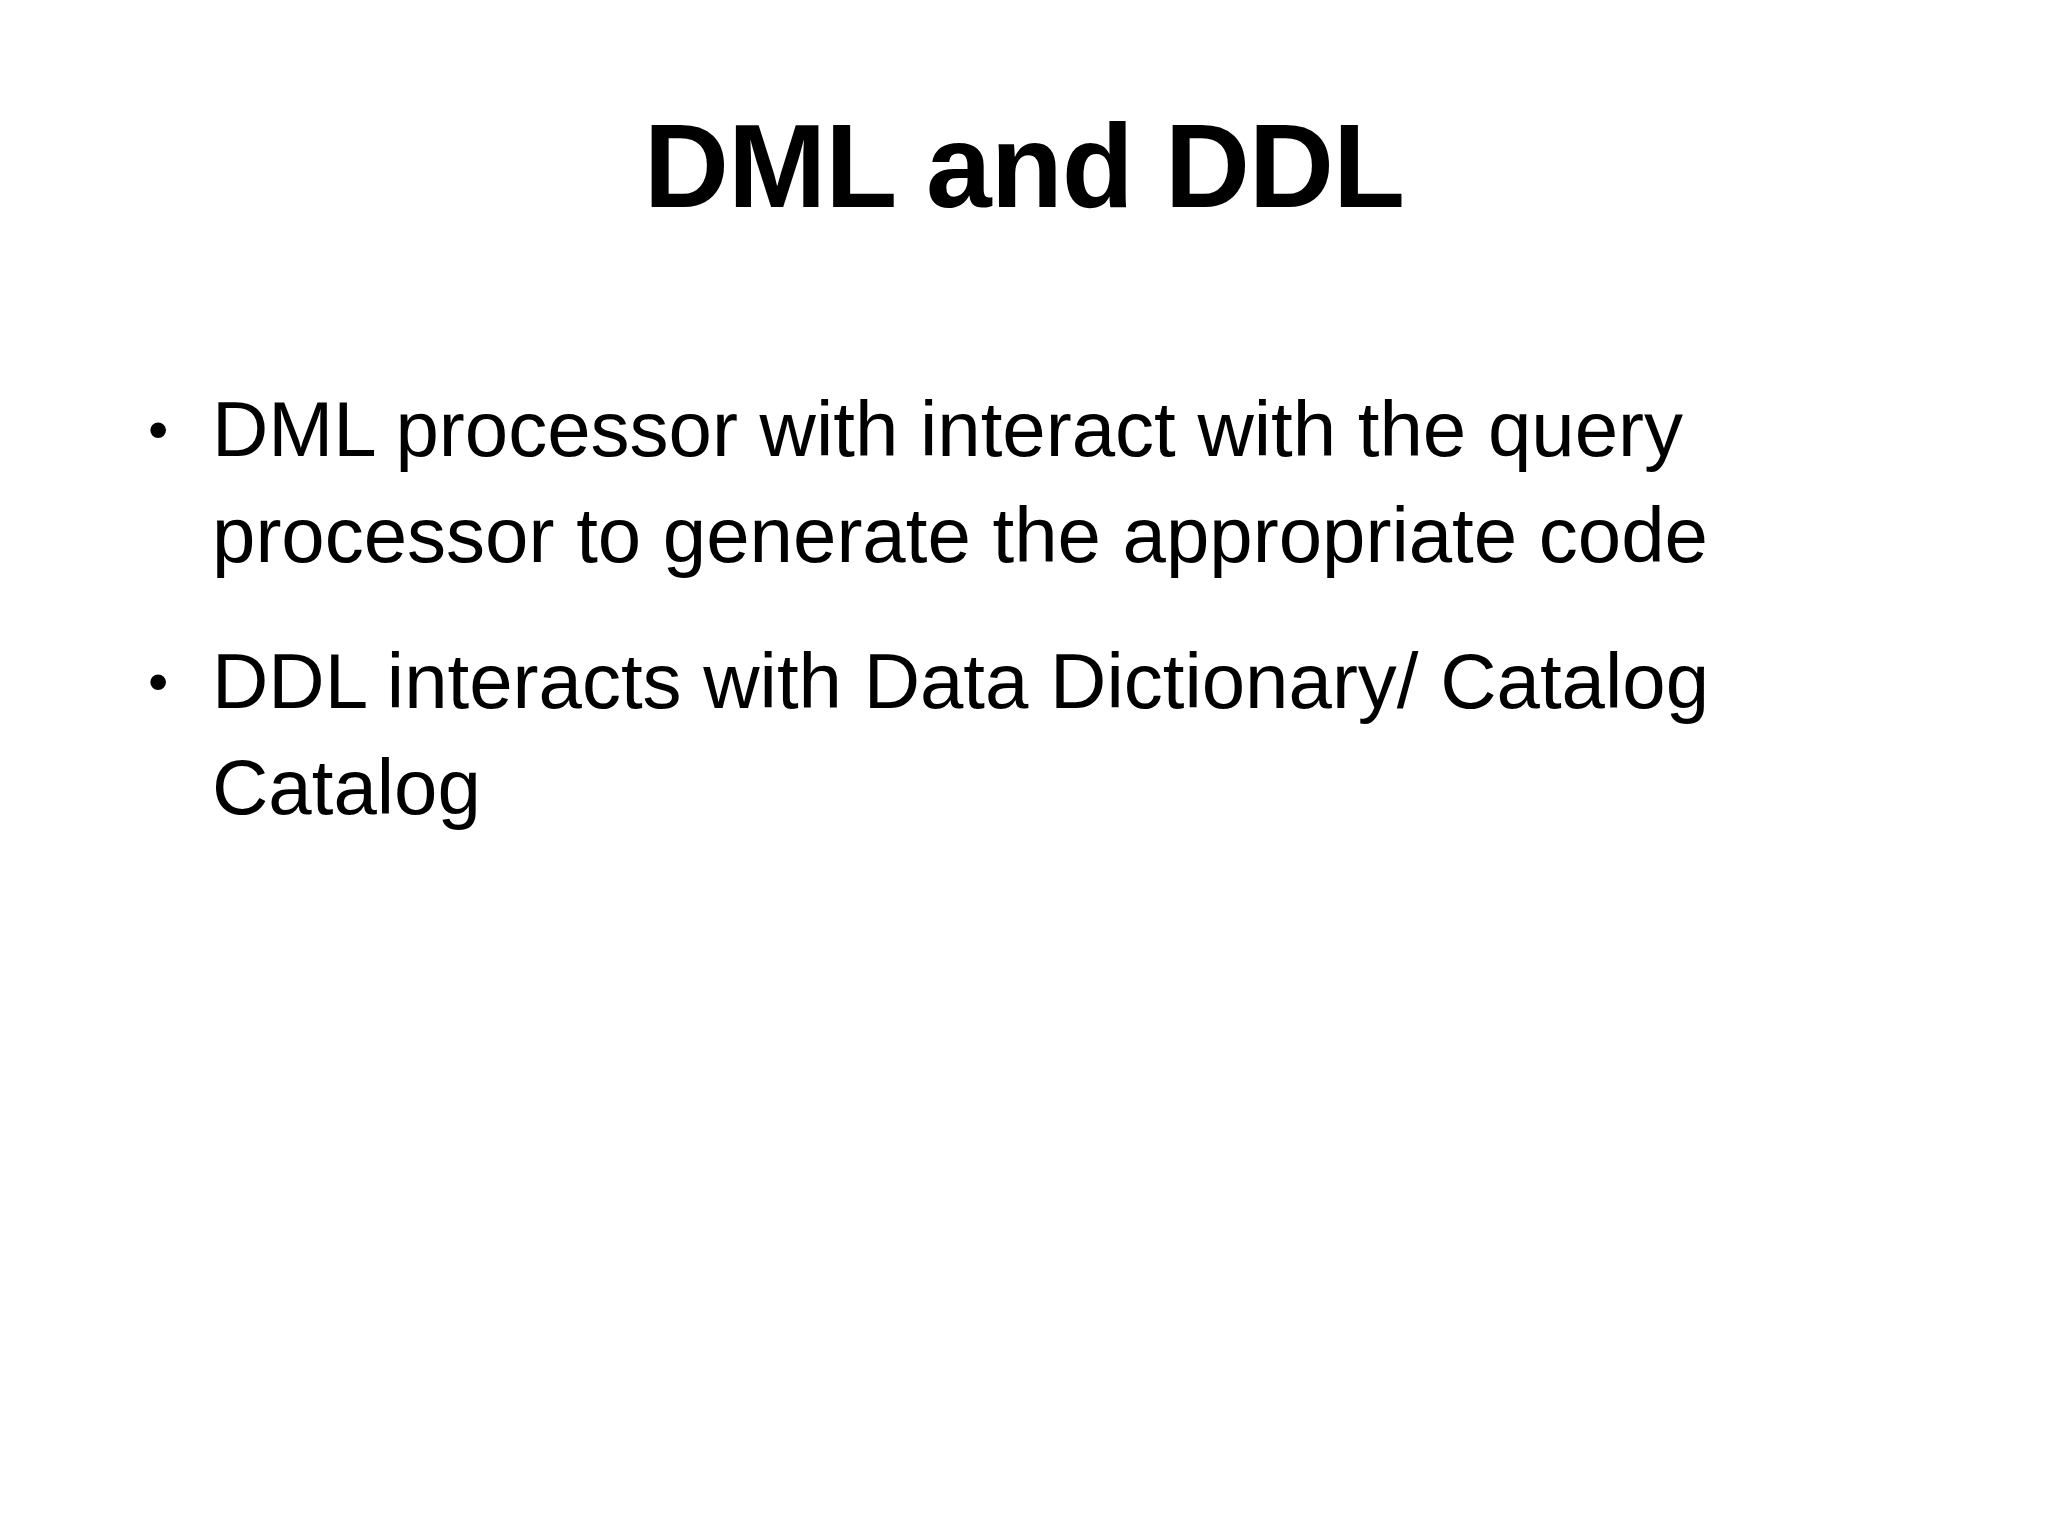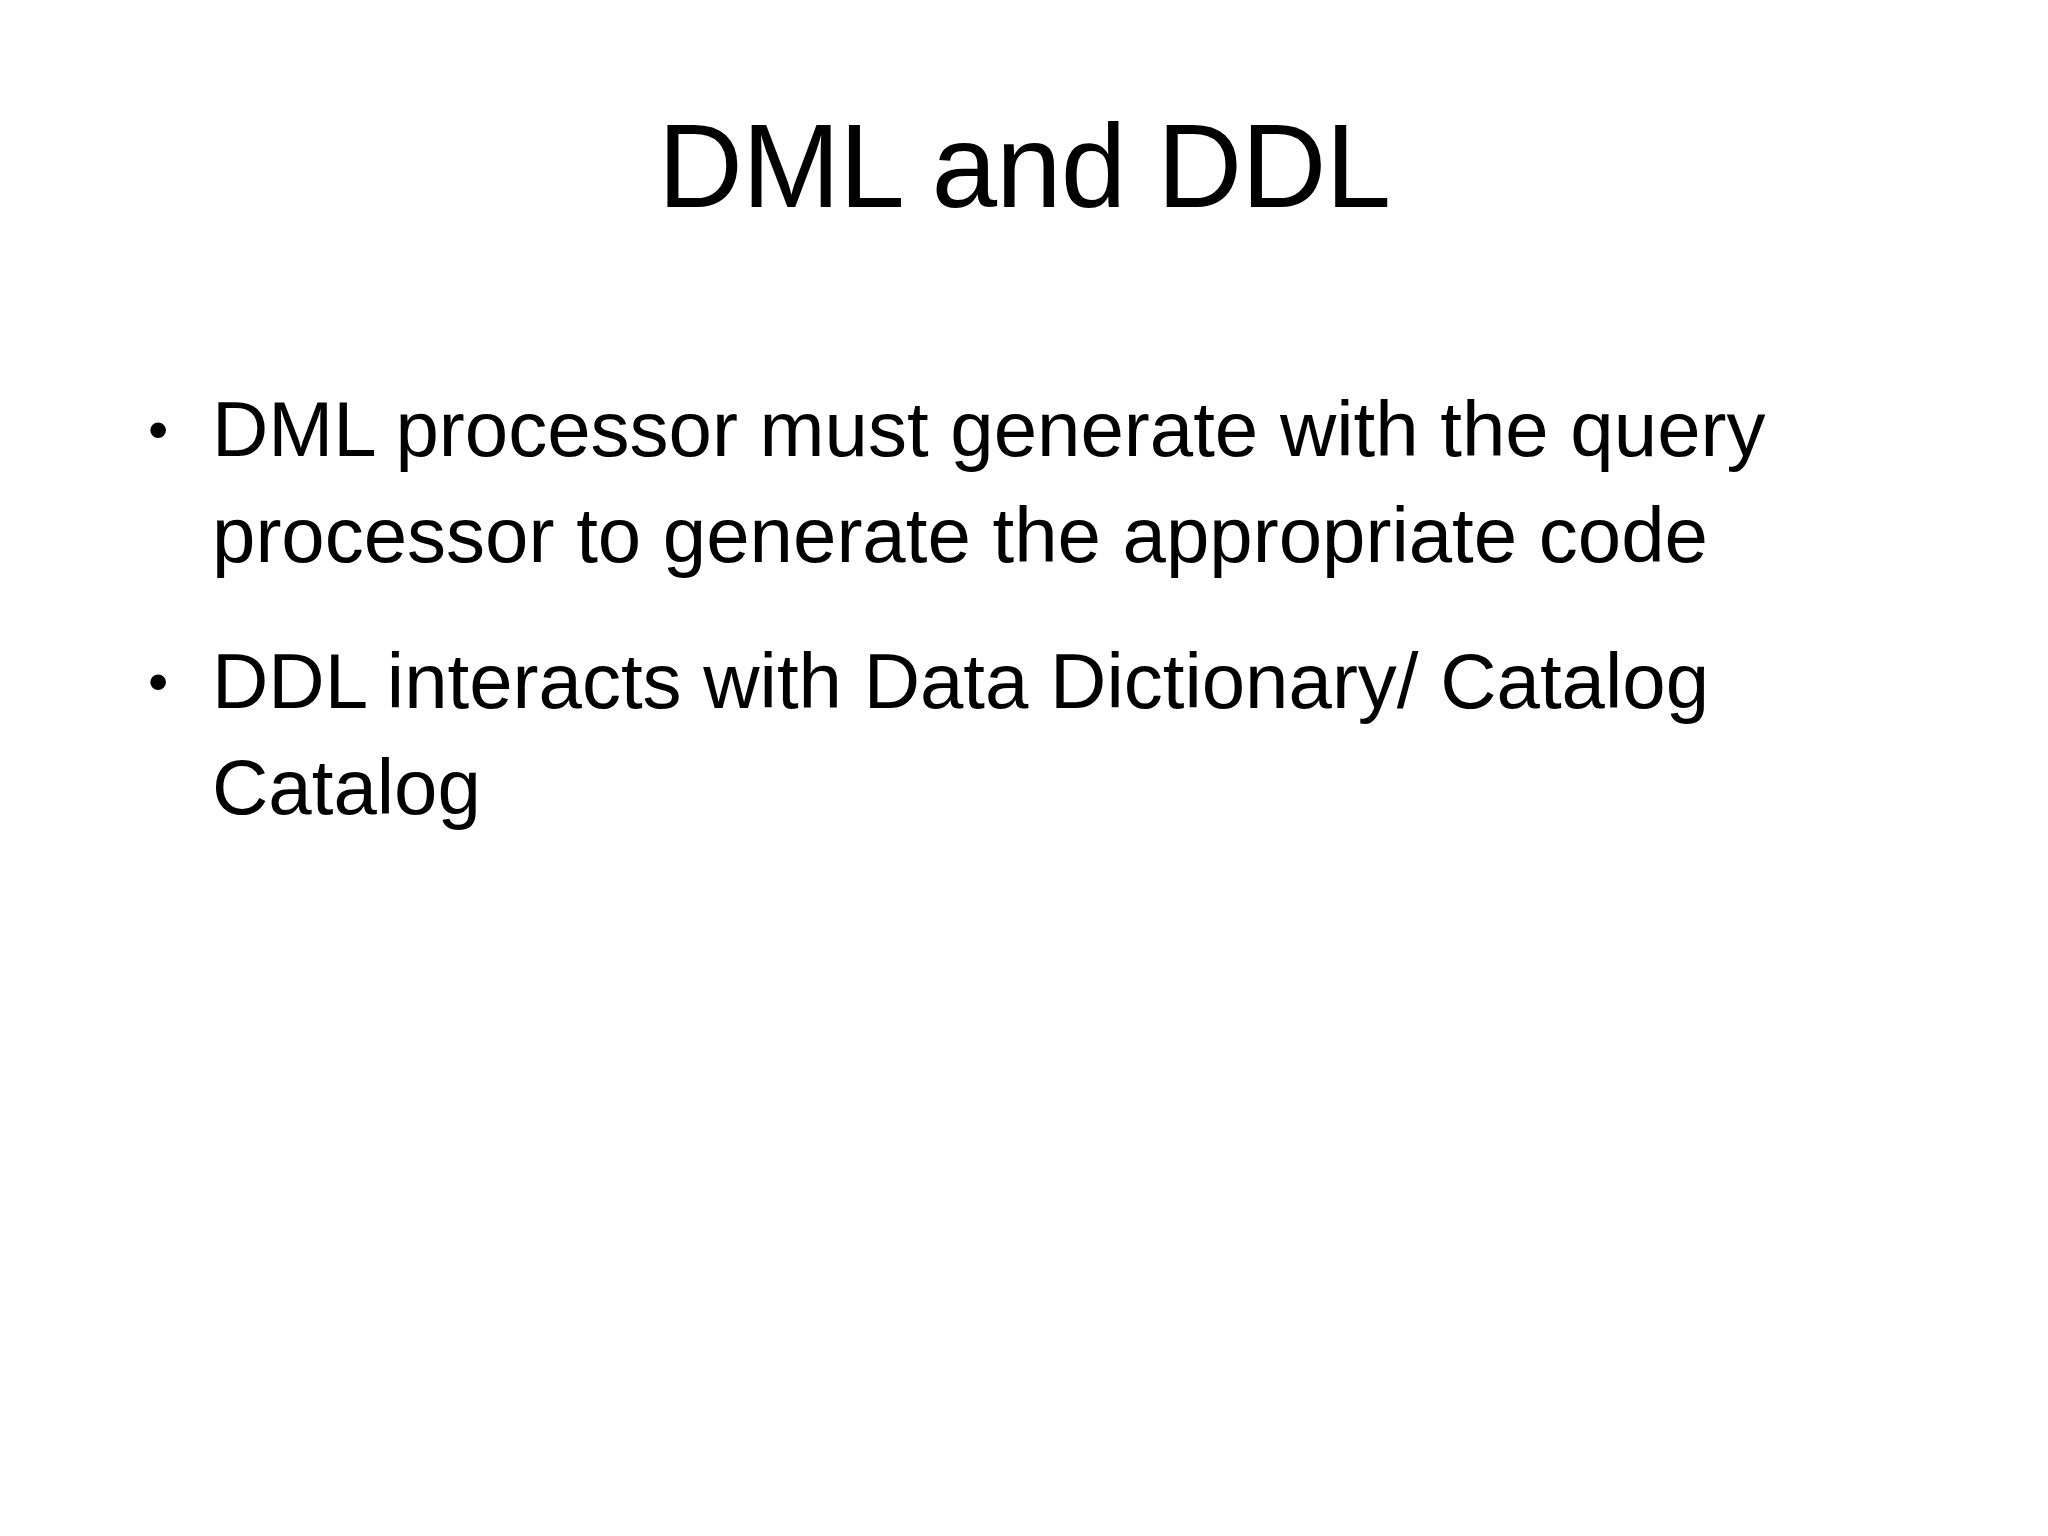--- a/index.html
+++ b/index.html
@@ -15,21 +15,21 @@
     color: #000000;
     font-family: "Liberation Sans", sans-serif;
     overflow: hidden;
     box-sizing: border-box;
   }
   .slide-title {
     margin: 0;
     padding-top: 96px;
     text-align: center;
     font-size: 118px;
-    font-weight: 400;
+    font-weight: 700;
     line-height: 1.2;
     letter-spacing: -1px;
     color: #000000;
   }
   .bullet-list {
     list-style: none;
     margin: 138px 0 0 0;
     padding: 0 150px 0 148px;
   }
   .bullet-item {
@@ -53,20 +53,20 @@
 </style>
 </head>
 <body>
 
 <div class="slide">
   <h1 class="slide-title">DML and DDL</h1>
 
   <ul class="bullet-list">
     <li class="bullet-item">
       <span class="bullet-marker">•</span>
-      <span class="bullet-text">DML processor must generate with the query processor to generate the appropriate code</span>
+      <span class="bullet-text">DML processor with interact with the query processor to generate the appropriate code</span>
     </li>
     <li class="bullet-item">
       <span class="bullet-marker">•</span>
       <span class="bullet-text">DDL interacts with Data Dictionary/ Catalog Catalog</span>
     </li>
   </ul>
 </div>
 
 </body></html>

